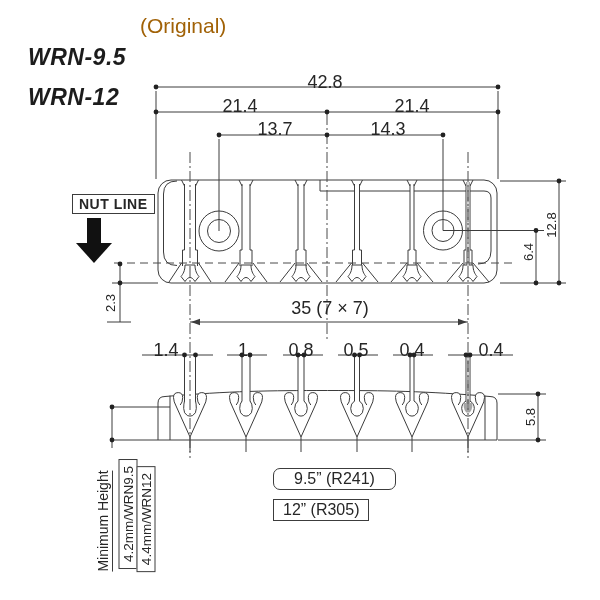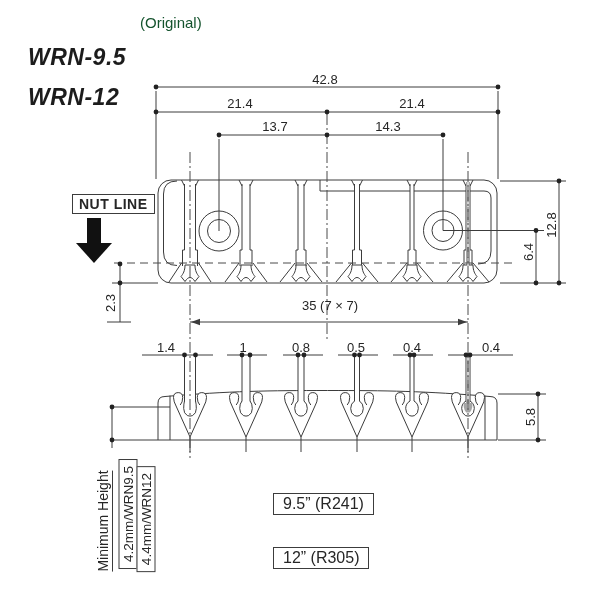--- a/index.html
+++ b/index.html
@@ -1,27 +1,27 @@
 <!DOCTYPE html>
 <html><head>
 <meta charset="utf-8">
 <style>
   html,body{margin:0;padding:0;}
   body{width:600px;height:600px;position:relative;background:#ffffff;
        font-family:"Liberation Sans", sans-serif;color:#262626;overflow:hidden;}
   .abs{position:absolute;white-space:nowrap;}
   .title{font-size:23px;font-weight:bold;font-style:italic;letter-spacing:.5px;color:#1c1c1c;margin-top:36px;}
-  .title-note{font-size:15px;color:#14532d;}
-  .dim{position:absolute;font-size:13px;color:#262626;white-space:nowrap;transform:translateX(-50%);}
+  .title-note{font-size:21px;color:#a16207;}
+  .dim{position:absolute;font-size:18px;color:#262626;white-space:nowrap;transform:translateX(-50%);}
   .dimv{position:absolute;font-size:13px;color:#262626;white-space:nowrap;
         transform:translate(-50%,-50%) rotate(-90deg);}
   .boxed{border:1.2px solid #3c3c3c;background:#fff;}
   #nut-line-box{left:56px;top:194px;font-size:14px;font-weight:600;padding:1px 6px;letter-spacing:.5px;margin-left:16px;}
-  #radius-box-1{left:273px;top:493px;font-size:16px;padding:1px 9px;}
-  #radius-box-2{left:273px;top:499px;font-size:16px;padding:1px 9px;margin-top:48px;}
+  #radius-box-1{left:273px;top:468px;font-size:16px;padding:1px 20px;border-radius:7px;}
+  #radius-box-2{left:273px;top:499px;font-size:16px;padding:1px 9px;}
   .rot{position:absolute;font-size:13.5px;white-space:nowrap;transform:translate(-50%,-50%) rotate(-90deg);}
   #min-height-label{left:104px;top:521px;font-size:14px;border-bottom:1.2px solid #3c3c3c;padding-bottom:1px;}
   #min-height-1{left:128px;top:514px;}
   #min-height-2{left:146px;top:519px;}
   .rot.boxed{padding:1px 6px;border:1px solid #3c3c3c;}
   svg{position:absolute;left:0;top:0;}
 </style>
 </head>
 <body>
 

